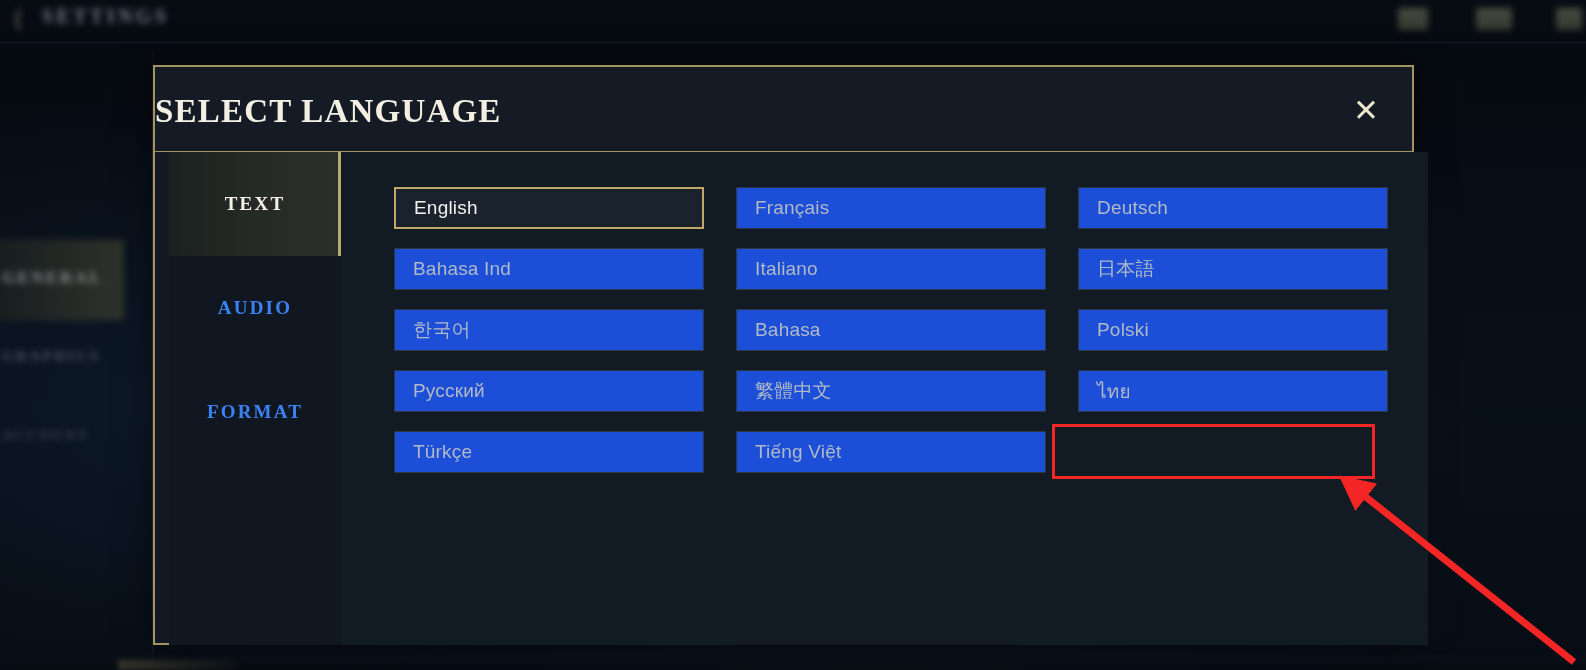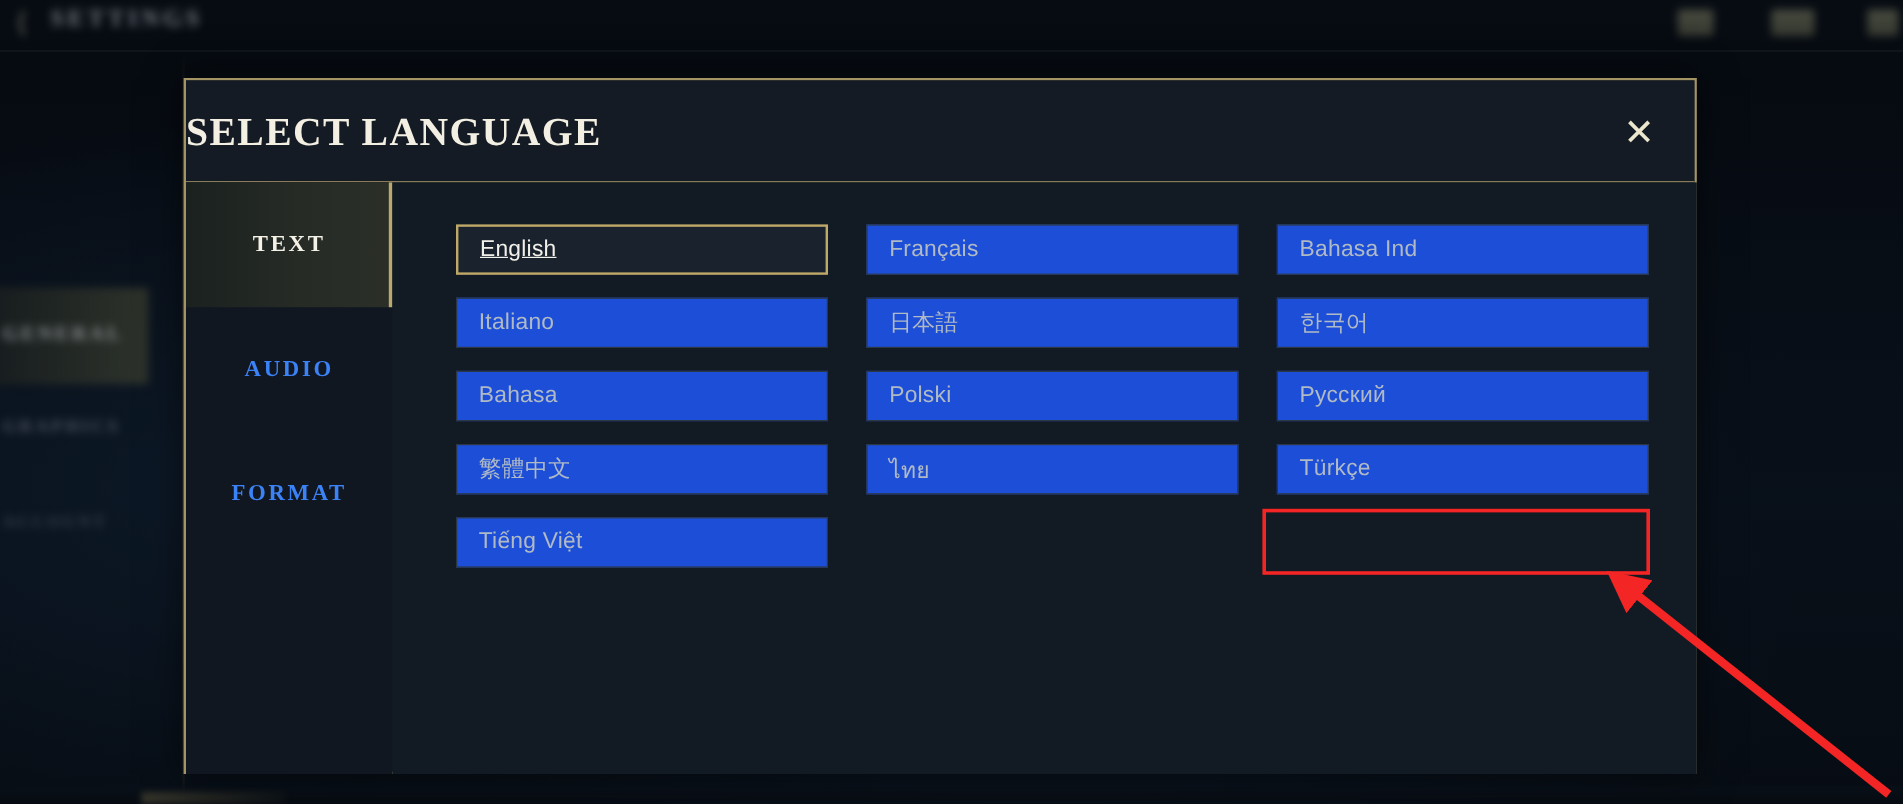--- a/index.html
+++ b/index.html
@@ -169,20 +169,21 @@
     font-weight: bold;
     color: #ece6cd;
     cursor: pointer;
     user-select: none;
   }
 
   #dialog-body {
     position: relative;
     height: 493px;
     display: flex;
+    padding-left: 14px;
   }
 
   
   #sidebar {
     width: 172px;
     flex: 0 0 172px;
     position: relative;
     background: #101720;
   }
   .sidebar-item {
@@ -236,21 +237,20 @@
     padding-left: 18px;
     font-size: 19px;
     color: #b0bac5;
     cursor: pointer;
     letter-spacing: 0.2px;
   }
   .lang-button.selected {
     border: 2px solid #c0a868;
     background: #1a232d;
     color: #f2f0ea;
-    text-decoration: underline;
   }
 
   
   #annotation-box {
     position: absolute;
     left: 1052px;
     top: 424px;
     width: 323px;
     height: 55px;
     border: 3px solid #f42525;
@@ -315,20 +315,23 @@
     </div>
 
     <div id="grid-pane">
       <div id="lang-grid">
         <div class="lang-button selected">
           <span>English</span>
         </div>
         <div class="lang-button">
           <span>Français</span>
         </div>
+        <div class="lang-button">
+          <span>Deutsch</span>
+        </div>
 
         <div class="lang-button">
           <span>Bahasa Ind</span>
         </div>
         <div class="lang-button">
           <span>Italiano</span>
         </div>
         <div class="lang-button">
           <span>日本語</span>
         </div>

